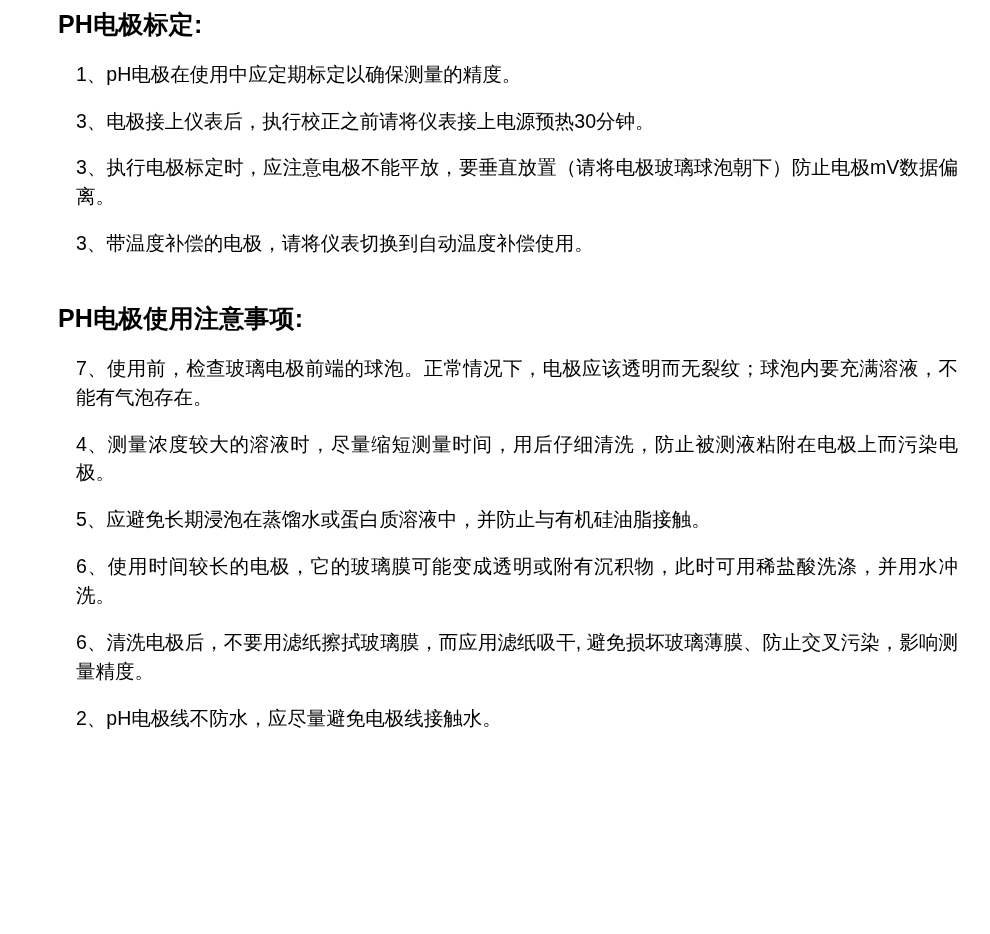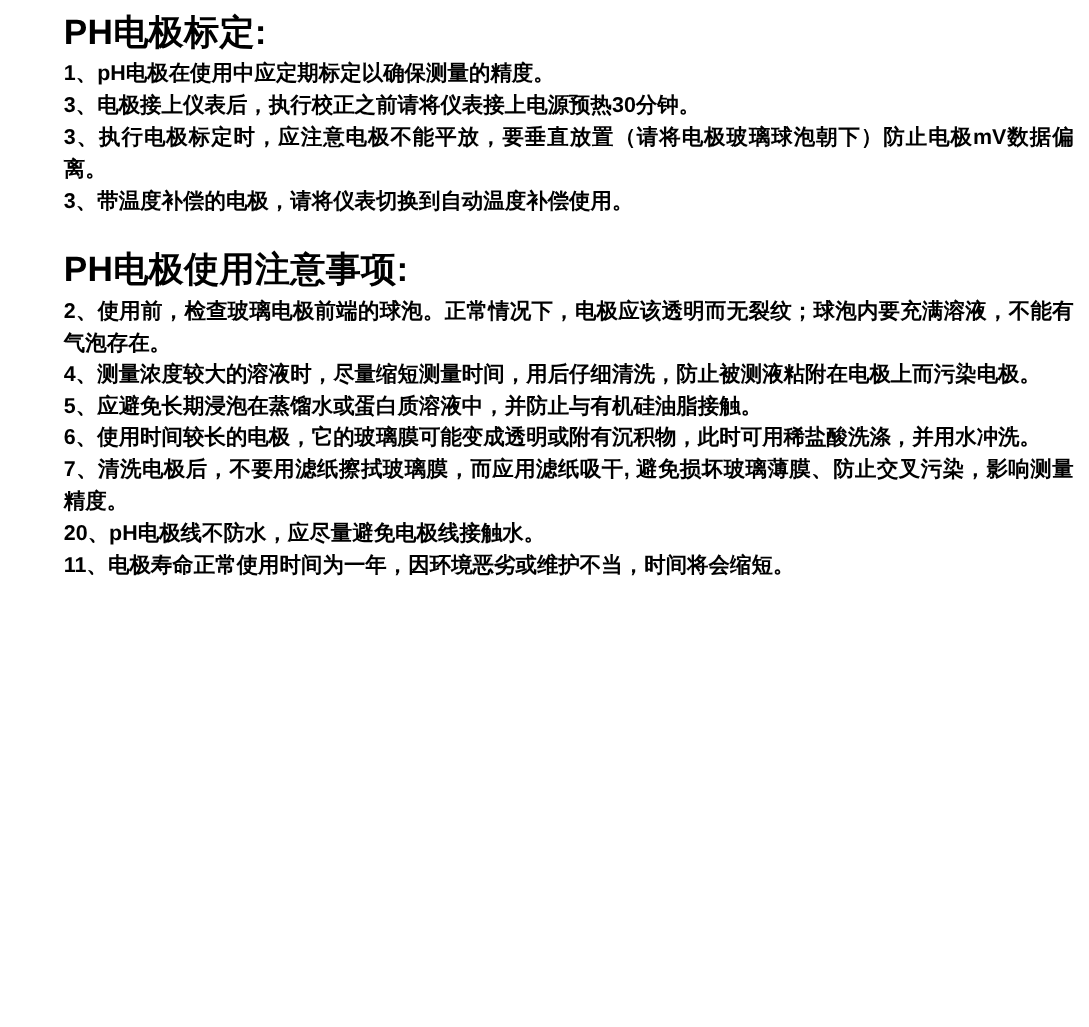--- a/index.html
+++ b/index.html
@@ -12,31 +12,31 @@
     min-height: 934px;
     font-family: "Liberation Sans", "DejaVu Sans", sans-serif;
     color: #000000;
   }
   .page {
     width: 990px;
     box-sizing: border-box;
     padding: 8px 14px 10px 58px;
   }
   .section-title {
-    font-size: 32px;
+    font-size: 25px;
     font-weight: bold;
     line-height: 1.35;
     margin: 0 0 2px 0;
     letter-spacing: 0.2px;
   }
   .item {
     font-size: 19.5px;
-    font-weight: bold;
+    font-weight: normal;
     line-height: 1.48;
-    margin: 0;
+    margin: 18px;
     text-align: justify;
     text-justify: inter-ideograph;
   }
   .spacer {
     height: 26px;
   }
 </style>
 </head>
 <body>
 
@@ -47,22 +47,21 @@
     <p class="item">1、pH电极在使用中应定期标定以确保测量的精度。</p>
     <p class="item">3、电极接上仪表后，执行校正之前请将仪表接上电源预热30分钟。</p>
     <p class="item">3、执行电极标定时，应注意电极不能平放，要垂直放置（请将电极玻璃球泡朝下）防止电极mV数据偏离。</p>
     <p class="item">3、带温度补偿的电极，请将仪表切换到自动温度补偿使用。</p>
   </div>
 
   <div class="spacer"></div>
 
   <div class="section">
     <h1 class="section-title">PH电极使用注意事项:</h1>
-    <p class="item">2、使用前，检查玻璃电极前端的球泡。正常情况下，电极应该透明而无裂纹；球泡内要充满溶液，不能有气泡存在。</p>
+    <p class="item">7、使用前，检查玻璃电极前端的球泡。正常情况下，电极应该透明而无裂纹；球泡内要充满溶液，不能有气泡存在。</p>
     <p class="item">4、测量浓度较大的溶液时，尽量缩短测量时间，用后仔细清洗，防止被测液粘附在电极上而污染电极。</p>
     <p class="item">5、应避免长期浸泡在蒸馏水或蛋白质溶液中，并防止与有机硅油脂接触。</p>
     <p class="item">6、使用时间较长的电极，它的玻璃膜可能变成透明或附有沉积物，此时可用稀盐酸洗涤，并用水冲洗。</p>
-    <p class="item">7、清洗电极后，不要用滤纸擦拭玻璃膜，而应用滤纸吸干, 避免损坏玻璃薄膜、防止交叉污染，影响测量精度。</p>
-    <p class="item">20、pH电极线不防水，应尽量避免电极线接触水。</p>
-    <p class="item">11、电极寿命正常使用时间为一年，因环境恶劣或维护不当，时间将会缩短。</p>
+    <p class="item">6、清洗电极后，不要用滤纸擦拭玻璃膜，而应用滤纸吸干, 避免损坏玻璃薄膜、防止交叉污染，影响测量精度。</p>
+    <p class="item">2、pH电极线不防水，应尽量避免电极线接触水。</p>
   </div>
 
 </div>
 
 </body></html>

